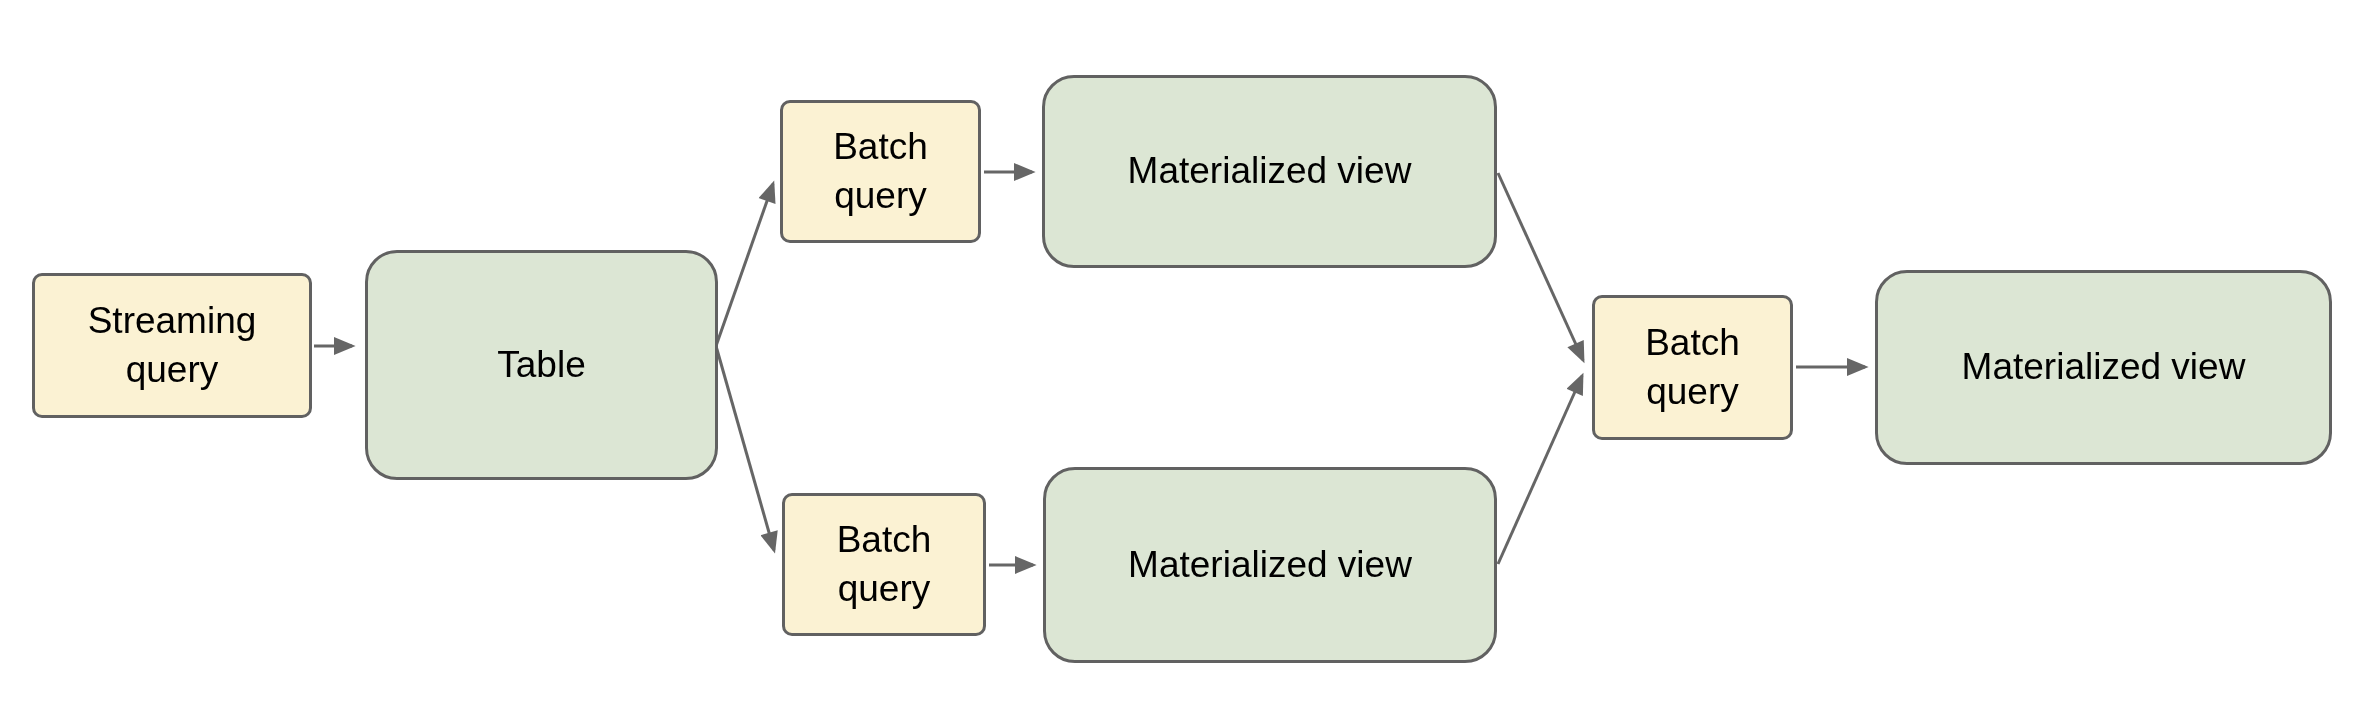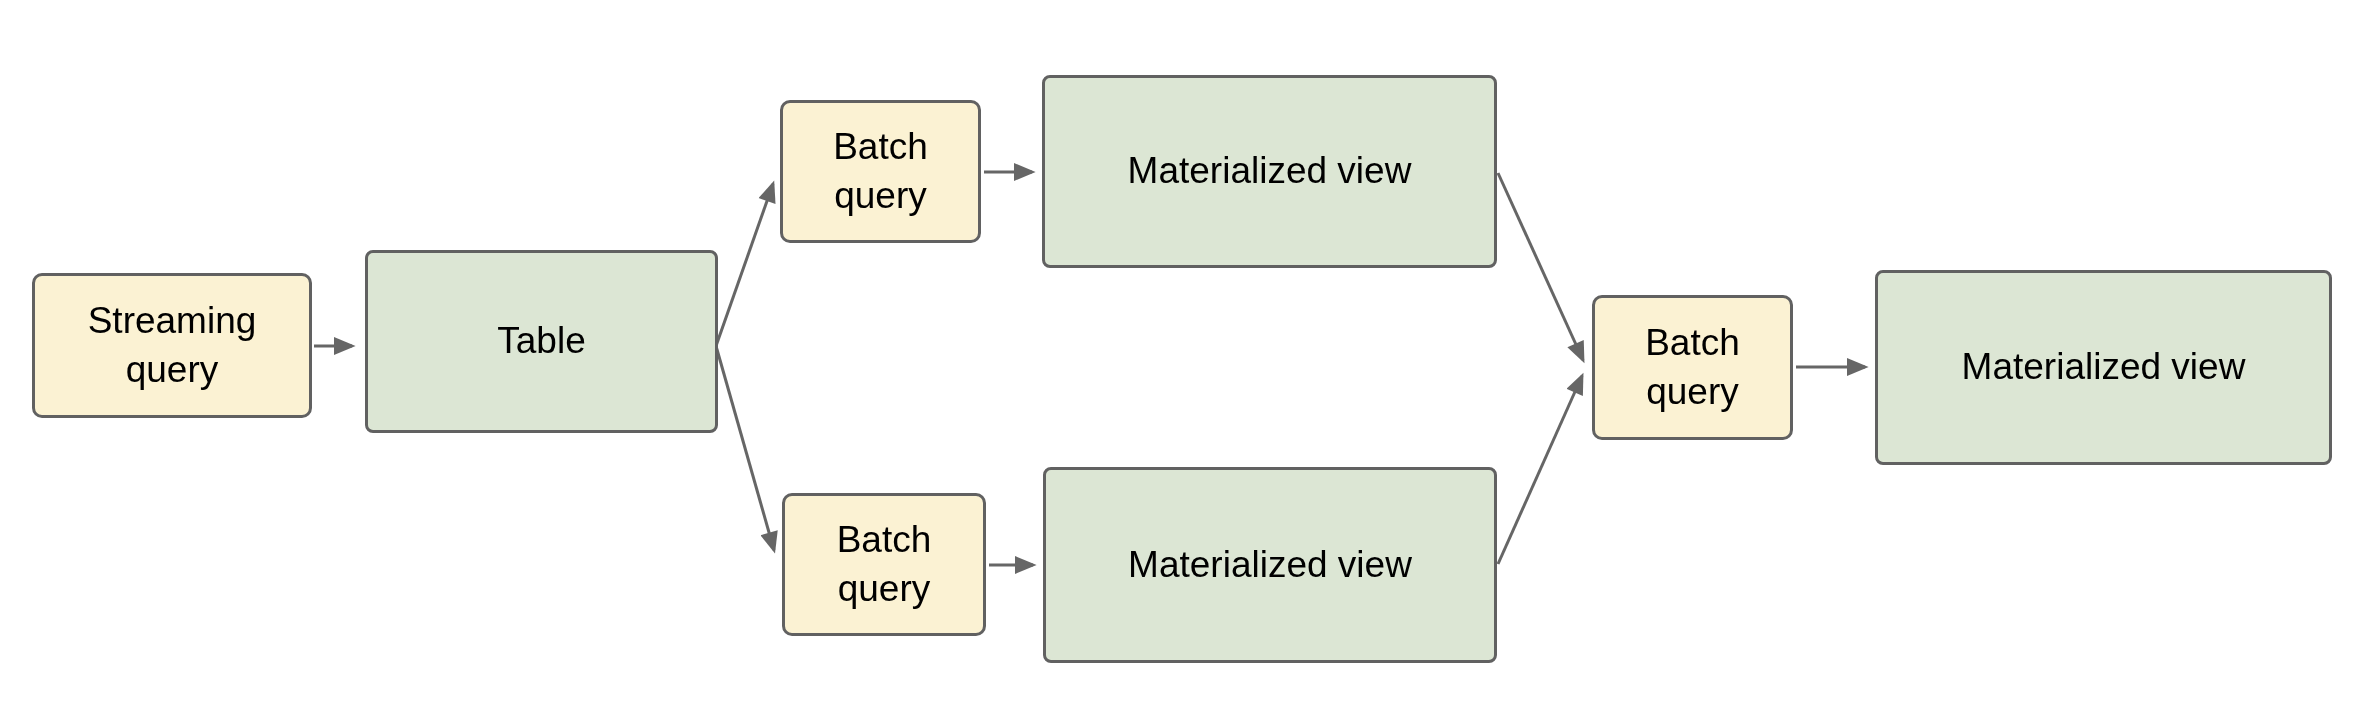--- a/index.html
+++ b/index.html
@@ -41,21 +41,21 @@
     padding: 6px 14px;
   }
   .node.query {
     background: var(--query-fill, #fbf2d3);
     border: 3px solid var(--node-border, #616161);
     border-radius: 10px;
   }
   .node.view {
     background: var(--view-fill, #dce6d4);
     border: 3px solid var(--node-border, #616161);
-    border-radius: 8px;
+    border-radius: 32px;
   }
 </style>
 </head>
 <body>
 
 <div class="canvas">
 
   <svg class="edges-layer" viewBox="0 0 2370 720" xmlns="http://www.w3.org/2000/svg">
     <defs>
       <marker id="arrowhead" viewBox="0 0 12 10" refX="10" refY="5" markerWidth="24" markerHeight="18" markerUnits="userSpaceOnUse" orient="auto">
@@ -69,21 +69,21 @@
     <line class="edge" x1="989" y1="565" x2="1033" y2="565" marker-end="url(#arrowhead)"></line>
     <line class="edge" x1="1498" y1="173" x2="1583" y2="360" marker-end="url(#arrowhead)"></line>
     <line class="edge" x1="1498" y1="564" x2="1582" y2="376" marker-end="url(#arrowhead)"></line>
     <line class="edge" x1="1796" y1="367" x2="1865" y2="367" marker-end="url(#arrowhead)"></line>
   </svg>
 
   <div class="node query" style="left:32px; top:273px; width:280px; height:145px;">
     <span>Streaming query</span>
   </div>
 
-  <div class="node view" style="left:365px; top:250px; width:353px; height:183px;">
+  <div class="node view" style="left:365px; top:250px; width:353px; height:230px;">
     <span>Table</span>
   </div>
 
   <div class="node query" style="left:780px; top:100px; width:201px; height:143px;">
     <span>Batch query</span>
   </div>
 
   <div class="node view" style="left:1042px; top:75px; width:455px; height:193px;">
     <span>Materialized view</span>
   </div>

